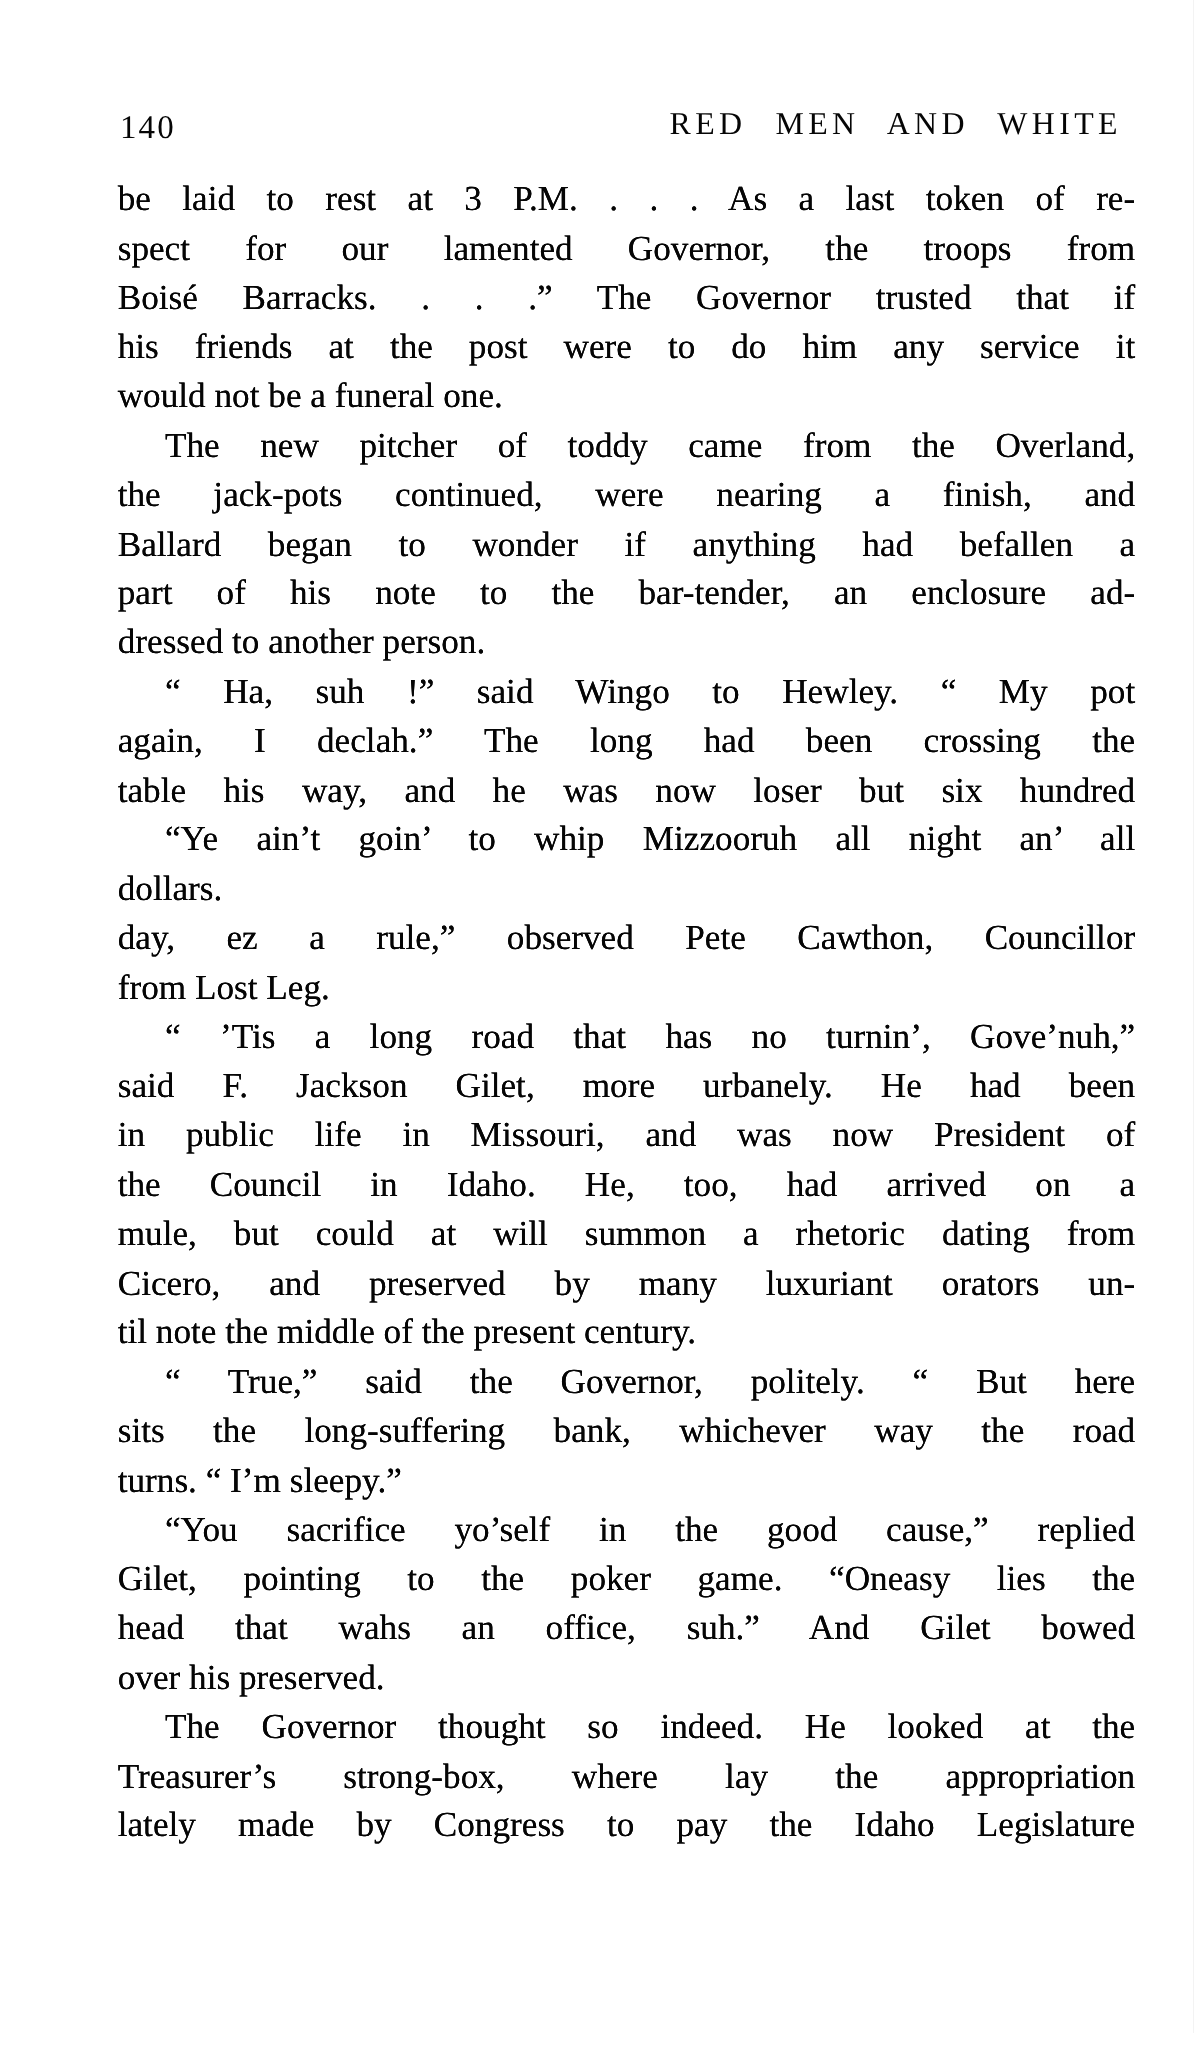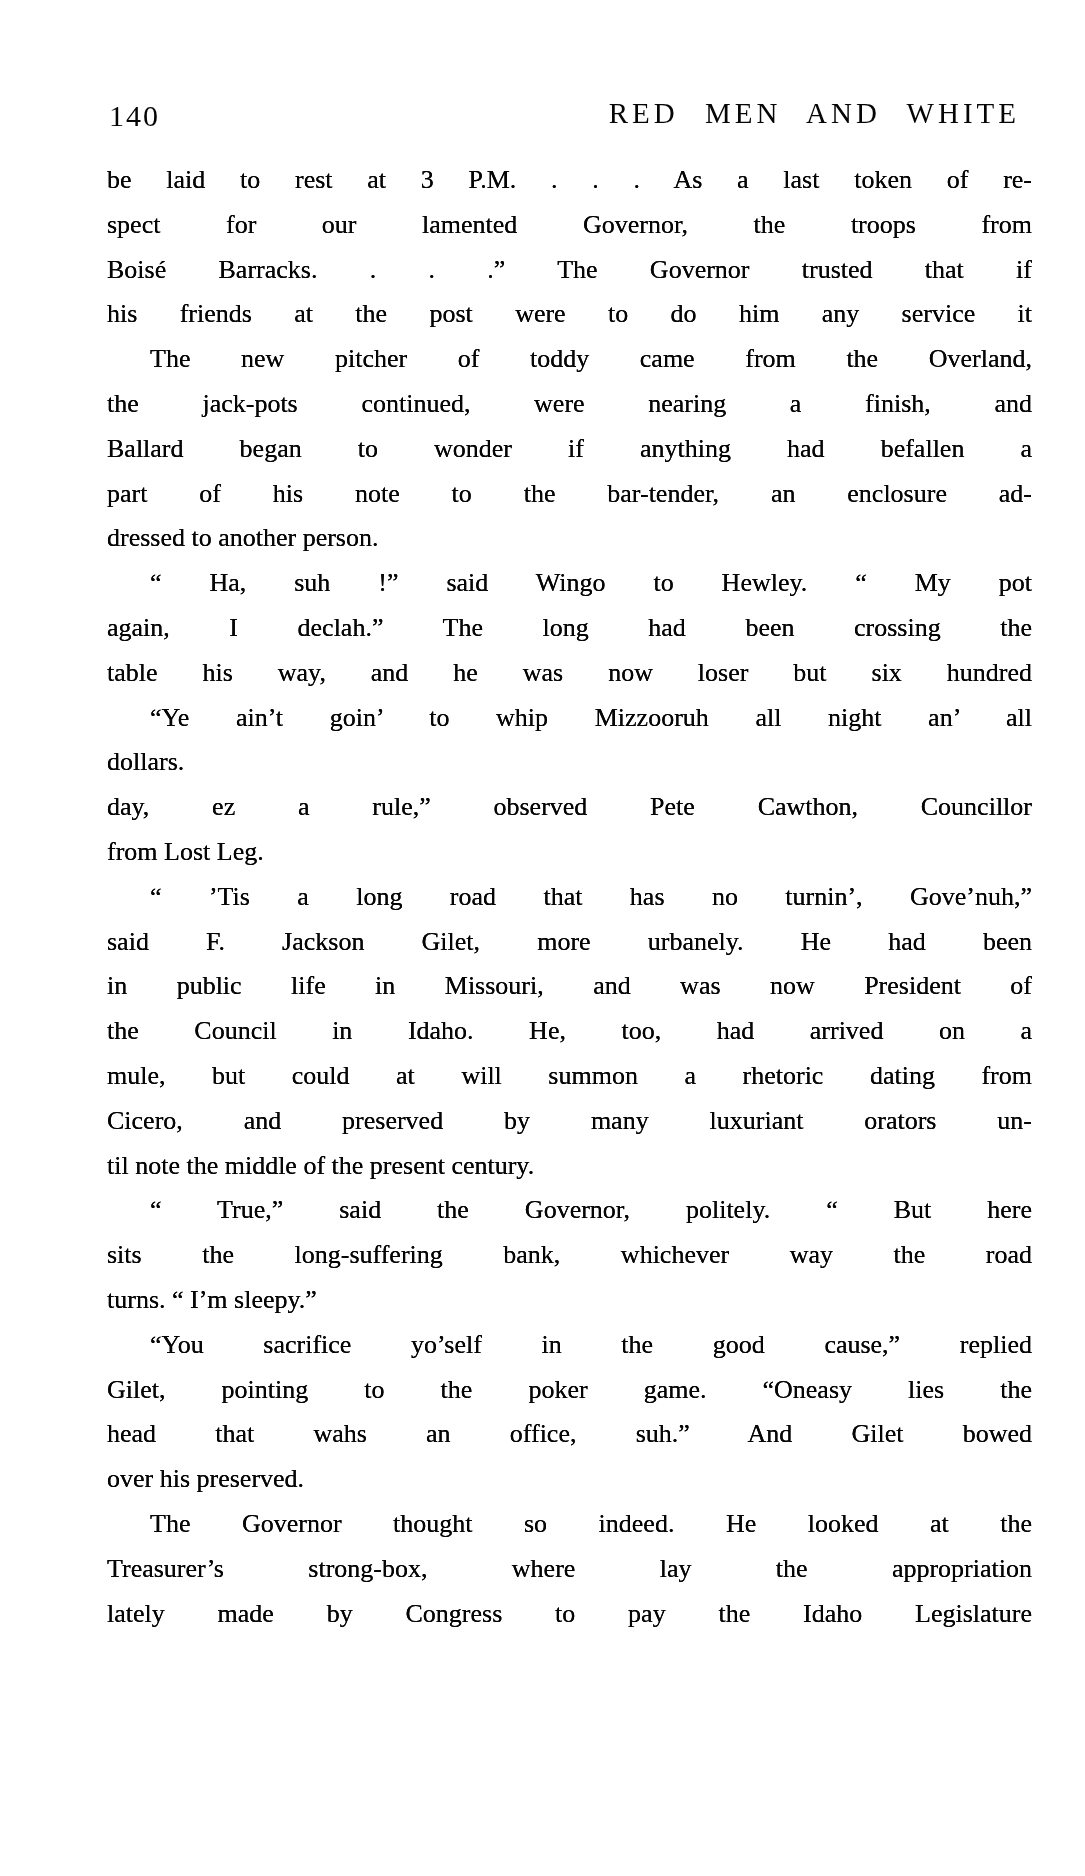--- a/index.html
+++ b/index.html
@@ -40,21 +40,21 @@
     font-size: 29px;
     letter-spacing: 4px;
     word-spacing: 15px;
     font-weight: normal;
   }
   .text-block {
     position: absolute;
     top: 158px;
     left: 107px;
     width: 925px;
-    font-size: 26px;
+    font-size: 32px;
     line-height: 44.8px;
     text-shadow: 0 0 0.5px #000;
   }
   .line {
     text-align: justify;
     text-align-last: justify;
   }
   .line.para-start {
     text-indent: 43px;
   }
@@ -68,20 +68,21 @@
 <div class="page">
   <div class="running-header">
     <span class="page-number">140</span>
     <span class="header-title">RED MEN AND WHITE</span>
   </div>
   <div class="text-block" id="text-block">
       <div class="line">be laid to rest at 3 P.M. . . . As a last token of re-</div>
       <div class="line">spect for our lamented Governor, the troops from</div>
       <div class="line">Boisé Barracks. . . .” The Governor trusted that if</div>
       <div class="line">his friends at the post were to do him any service it</div>
+      <div class="line para-end">would not be a funeral one.</div>
       <div class="line para-start">The new pitcher of toddy came from the Overland,</div>
       <div class="line">the jack-pots continued, were nearing a finish, and</div>
       <div class="line">Ballard began to wonder if anything had befallen a</div>
       <div class="line">part of his note to the bar-tender, an enclosure ad-</div>
       <div class="line para-end">dressed to another person.</div>
       <div class="line para-start">“ Ha, suh !” said Wingo to Hewley. “ My pot</div>
       <div class="line">again, I declah.” The long had been crossing the</div>
       <div class="line">table his way, and he was now loser but six hundred</div>
       <div class="line para-start">“Ye ain’t goin’ to whip Mizzooruh all night an’ all</div>
       <div class="line para-end">dollars.</div>

